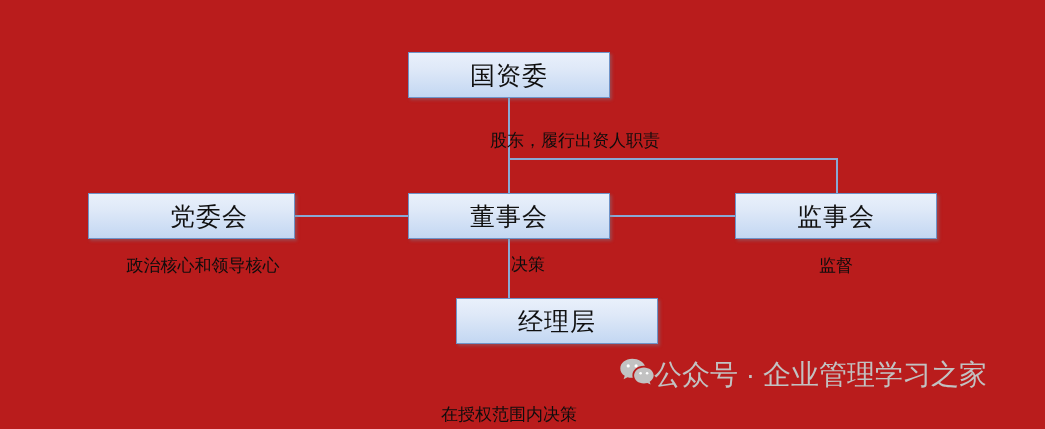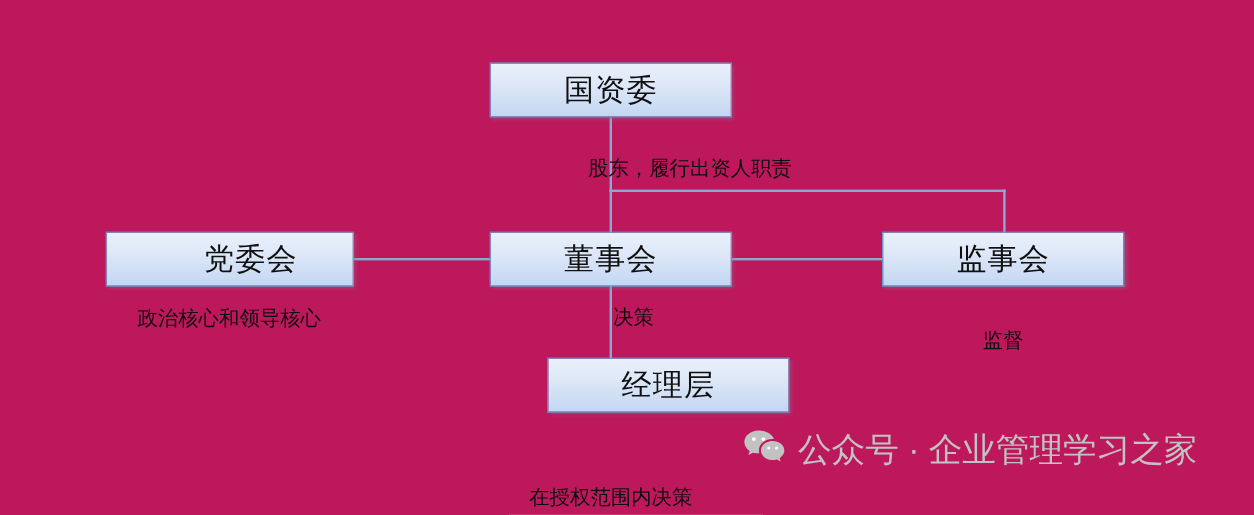--- a/index.html
+++ b/index.html
@@ -10,21 +10,21 @@
     width: 1045px;
     height: 429px;
     background: #ffffff;
     font-family: "Liberation Sans", "DejaVu Sans", sans-serif;
     overflow: hidden;
   }
   #canvas {
     position: relative;
     width: 1045px;
     height: 429px;
-    background: #be185d;
+    background: #b91c1c;
   }
 
   
   .line {
     position: absolute;
     background: #89a9d4;
   }
   .line-h { height: 2px; }
   .line-v { width: 2px; }
 
@@ -55,21 +55,20 @@
   }
   .label.center { text-align: center; }
 
   
   #watermark {
     position: absolute;
     left: 620px;
     top: 358px;
     display: flex;
     align-items: center;
-    gap: 11px;
     color: #c2c2c2;
     font-size: 28px;
     line-height: 1;
     white-space: nowrap;
   }
   #watermark .wm-icon { display: block; }
 </style>
 </head>
 <body>
 
@@ -110,25 +109,25 @@
   </div>
 
   <div class="label" style="left:490px; top:128px;">
     <span>股东，履行出资人职责</span>
   </div>
 
   <div class="label" style="left:511px; top:252px;">
     <span>决策</span>
   </div>
 
-  <div class="label center" style="left:41px; top:253px; width:300px;text-align:center;">
+  <div class="label center" style="left:53px; top:253px; width:300px;text-align:center;">
     <div>政治核心和领导核心</div>
   </div>
 
-  <div class="label center" style="left:686px; top:271px; width:300px;">
+  <div class="label center" style="left:686px; top:253px; width:300px;">
     <div>监督</div>
   </div>
 
   <div class="label center" style="left:359px; top:361px; width:300px;margin-top:41px;">
     <div>在授权范围内决策</div>
   </div>
 
   <div id="watermark">
     <span class="wm-icon">
       <svg width="34" height="29" viewBox="0 0 34 29" xmlns="http://www.w3.org/2000/svg">

